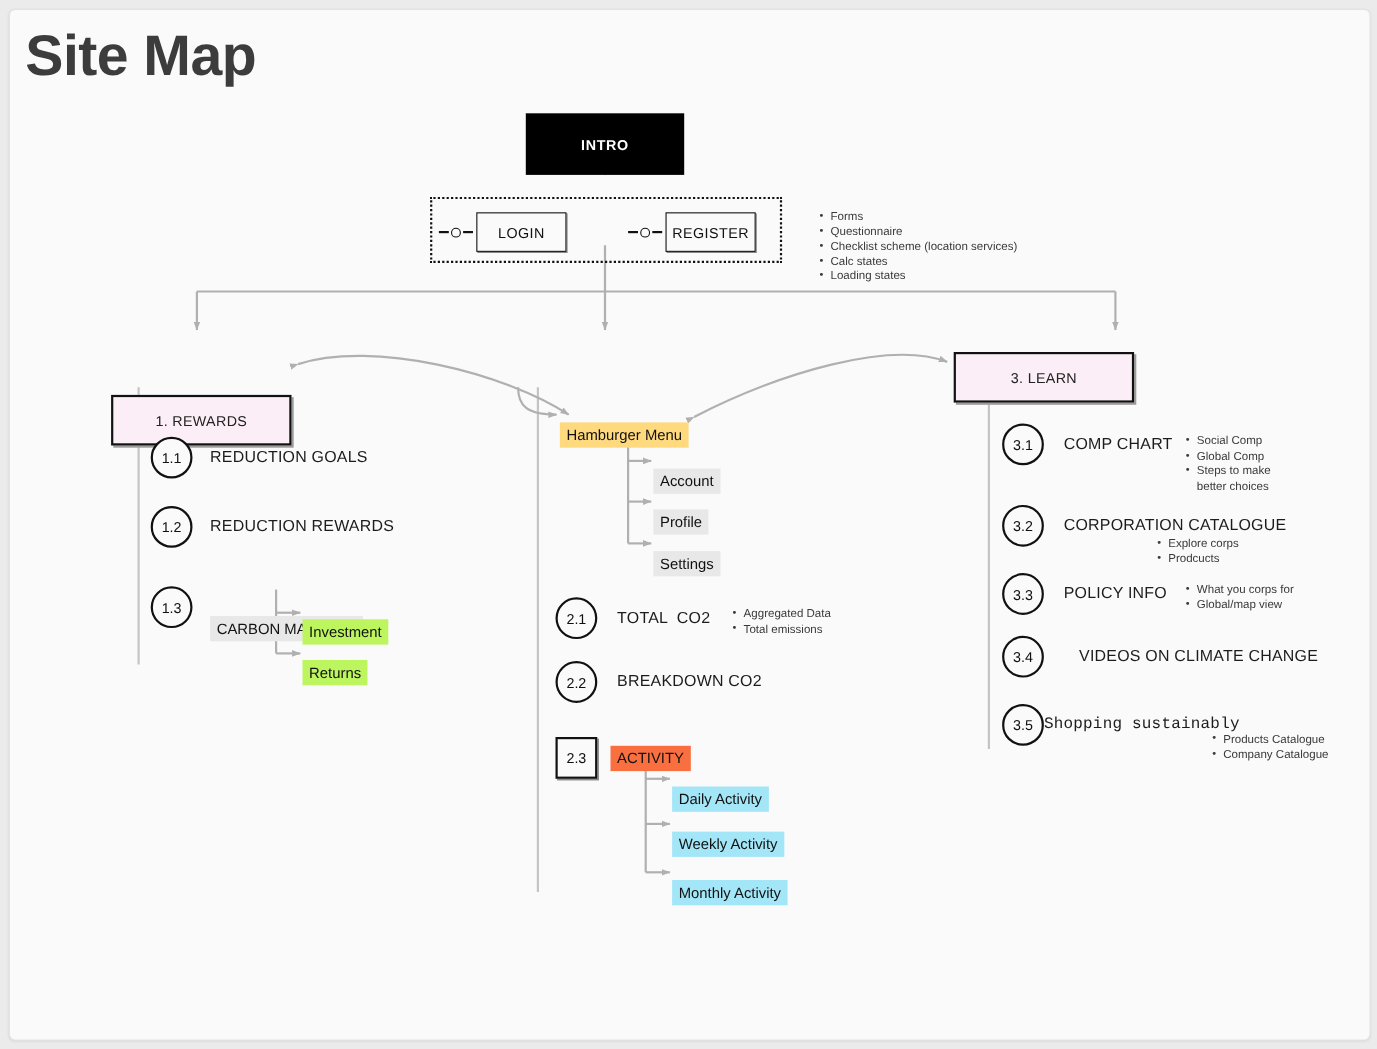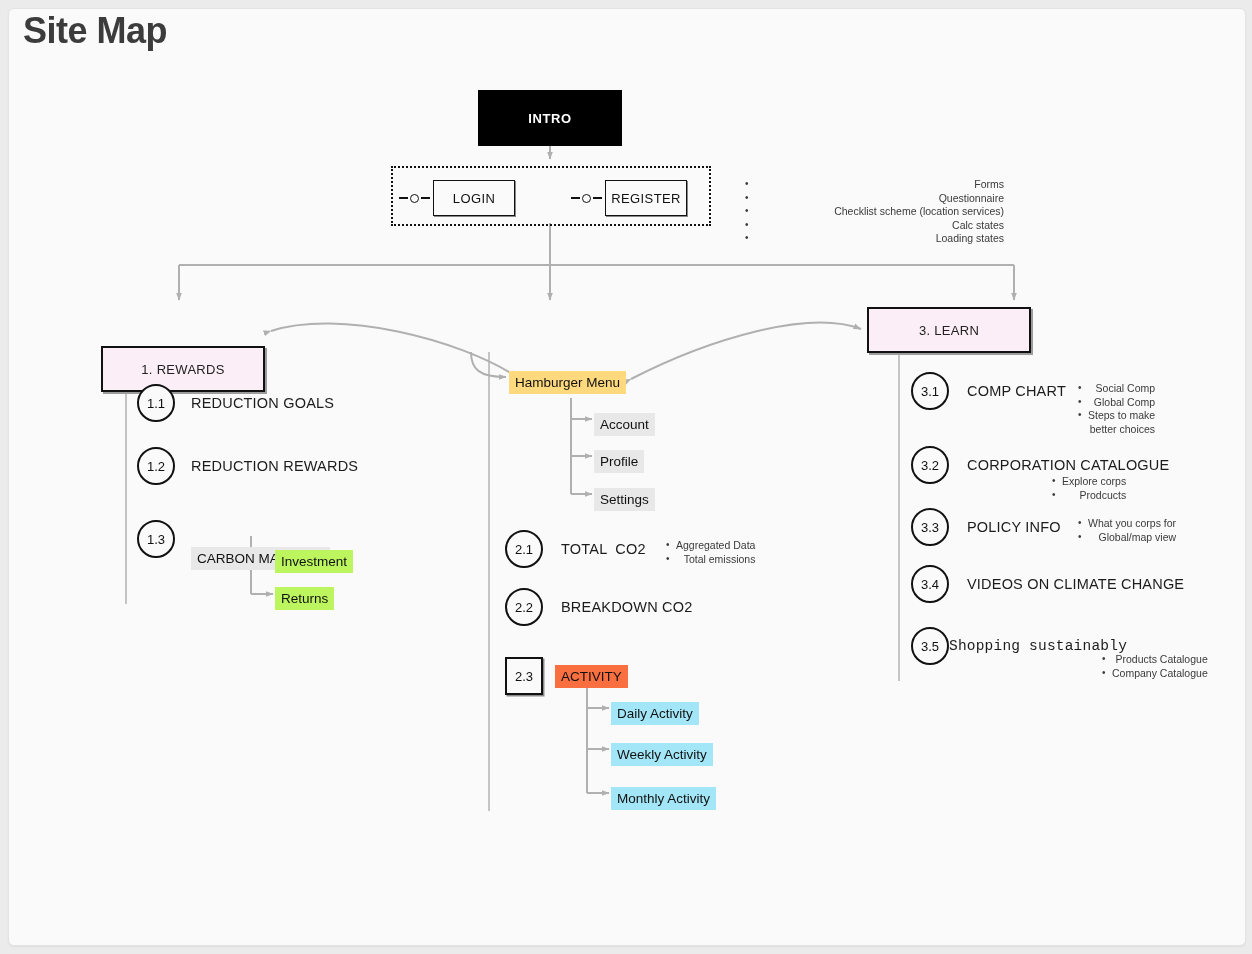--- a/index.html
+++ b/index.html
@@ -13,26 +13,26 @@
   #canvas{
     position:absolute;left:8px;top:8px;
     width:1236px;height:936px;
     background:#fafafa;
     border:1px solid #e3e3e3;
     border-radius:6px;
     box-shadow:0 1px 2px rgba(0,0,0,.06);
     overflow:hidden;
   }
   
-  .layer{position:absolute;left:0;top:3px;width:1236px;height:927px;}
+  .layer{position:absolute;left:0;top:16px;width:1236px;height:927px;}
   svg.wires{position:absolute;left:0;top:0;width:1236px;height:936px;pointer-events:none;}
 
   #title{
-    position:absolute;left:14px;top:4px;
-    font-size:36px;font-weight:bold;color:#3c3c3c;
+    position:absolute;left:14px;top:16px;
+    font-size:52px;font-weight:bold;color:#3c3c3c;
     letter-spacing:-0.5px;line-height:1;
   }
 
   .node{position:absolute;box-sizing:border-box;}
 
   .intro-box{
     left:469px;top:78px;width:144px;height:56px;
     background:#000;color:#fff;
     font-size:13px;font-weight:bold;letter-spacing:.6px;
     display:flex;align-items:center;justify-content:center;
@@ -58,21 +58,21 @@
   }
   .login-box{width:80px;}
   .register-box{width:80px;}
 
   .auth-notes{
     position:absolute;left:735px;top:166px;width:260px;
     font-size:10.5px;color:#3a3a3a;line-height:13.6px;
   }
   .auth-notes li{list-style:none;position:relative;padding-left:11px;}
   .auth-notes li:before{content:"•";position:absolute;left:1px;top:-1px;font-size:10px;}
-  .auth-notes ul{margin:0;padding:0;text-align:right;}
+  .auth-notes ul{margin:0;padding:0;}
 
   .section-box{
     height:46px;border:2px solid #111;background:#fbeef6;
     display:flex;align-items:center;justify-content:center;
     font-size:13px;color:#222;letter-spacing:.3px;
     box-shadow:2px 2px 0 #9c9c9c;
   }
   #sec-rewards{left:92px;top:295px;width:164px;margin-top:39px;}
   #sec-dashboard{left:460px;top:295px;width:164px;}
   #sec-learn{left:858px;top:295px;width:164px;}
@@ -98,21 +98,21 @@
   .chip-grey{background:#e8e8e8;}
   .chip-green{background:#bcf55e;}
   .chip-cyan{background:#a3e6f7;}
   .chip-amber{background:#ffd97d;}
   .chip-orange{background:#fa6f40;}
 
   .notelist{
     position:absolute;font-size:10.5px;color:#3a3a3a;line-height:13.6px;
   }
   .notelist ul{margin:0;padding:0;}
-  .notelist li{list-style:none;position:relative;padding-left:11px;white-space:nowrap;text-align:right;}
+  .notelist li{list-style:none;position:relative;padding-left:11px;white-space:nowrap;}
   .notelist li:before{content:"•";position:absolute;left:1px;top:-1px;font-size:10px;}
   .notelist li.cont:before{content:"";}
 </style>
 </head>
 <body>
 
 <div id="canvas">
 
   <div id="title">Site Map</div>
 
@@ -299,21 +299,21 @@
       <span class="numcircle">3.3</span>
       <span class="rowlabel" style="margin-left:18px;">POLICY INFO</span>
     </div>
     <div class="notelist" style="left:1068px;top:505px;">
       <ul>
         <li>What you corps for</li>
         <li>Global/map view</li>
       </ul>
     </div>
 
-    <div class="row" style="left:902px;top:553px;">
+    <div class="row" style="left:902px;top:553px;gap:14px;">
       <span class="numcircle">3.4</span>
       <span class="rowlabel" style="margin-left:18px;">VIDEOS ON CLIMATE CHANGE</span>
     </div>
 
     <div class="row" style="left:902px;top:615px;">
       <span class="numcircle">3.5</span>
       <span class="rowlabel" style="font-family:Liberation Mono, monospace;">Shopping sustainably</span>
     </div>
     <div class="notelist" style="left:1092px;top:641px;">
       <ul>

